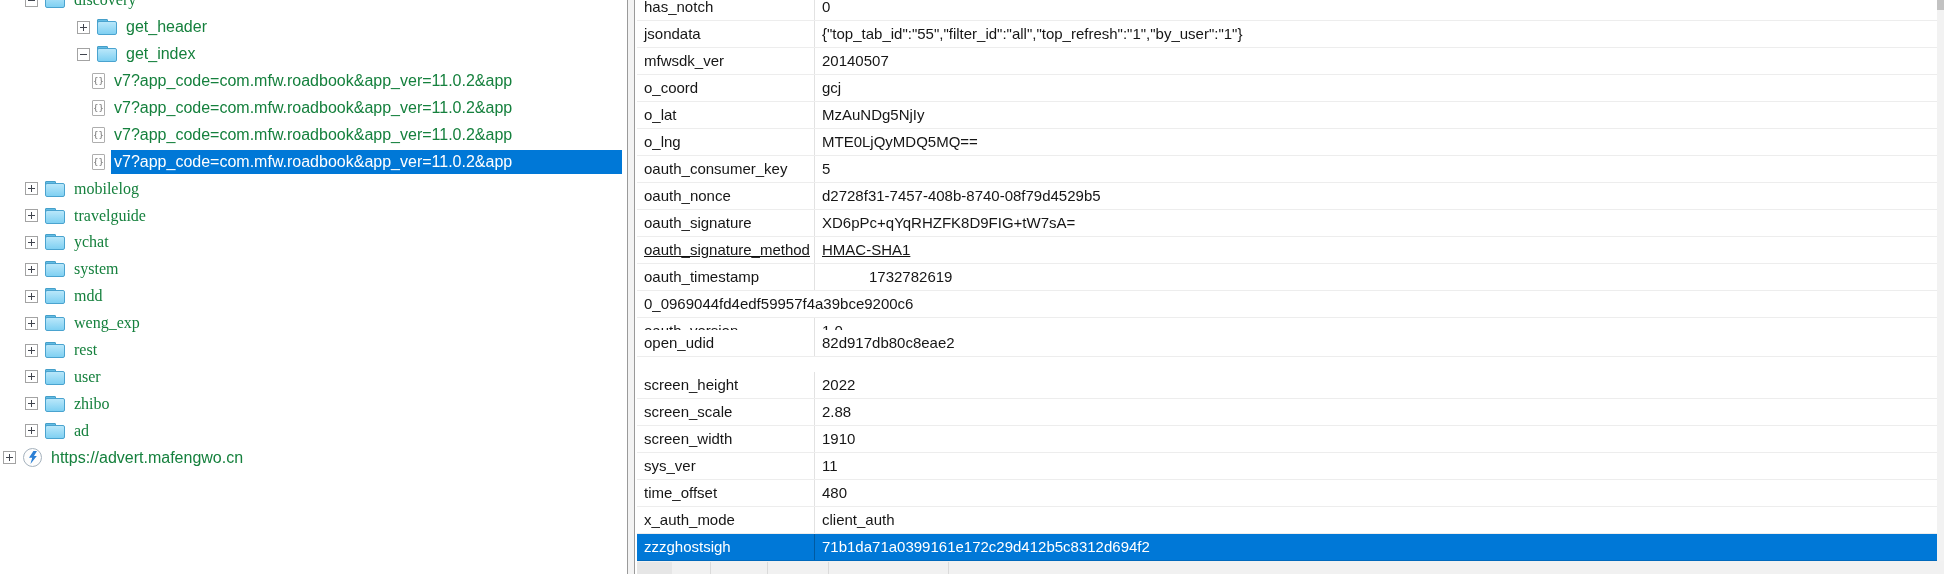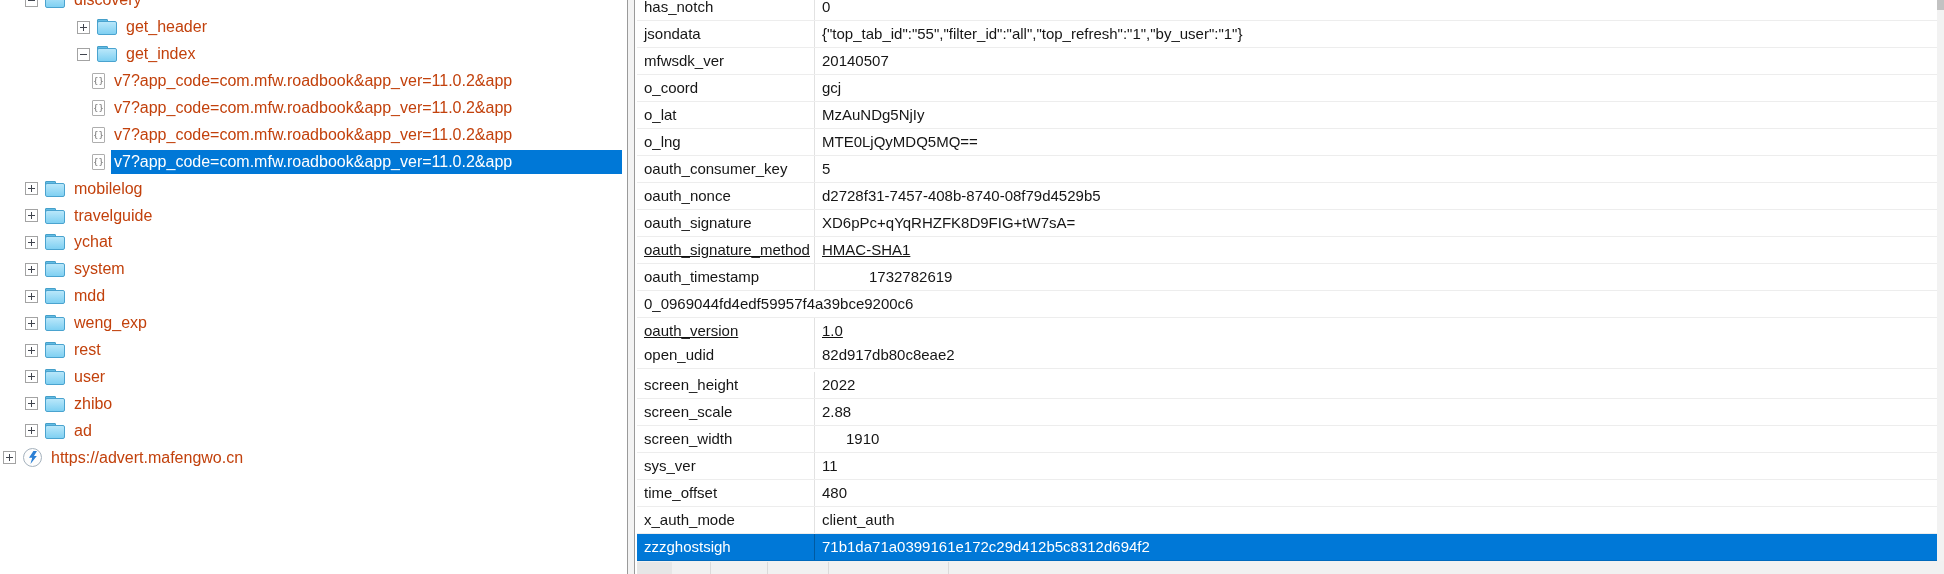--- a/index.html
+++ b/index.html
@@ -4,24 +4,24 @@
 <style>
   html,body{margin:0;padding:0;background:#fff;}
   .screen{position:relative;width:1944px;height:574px;background:#fff;overflow:hidden;
           font-family:"Liberation Sans",sans-serif;color:#111;}
 
   
   .tree-panel{position:absolute;left:0;top:0;width:622px;height:574px;overflow:hidden;background:#fff;}
   .tree-rows{position:absolute;left:0;top:-13px;width:100%;}
   .trow{display:flex;align-items:center;height:26.9px;font-size:16px;white-space:nowrap;overflow:hidden;}
   .trow.lvl-0{padding-left:3px;}
-  .trow.lvl-1{padding-left:25px;}
+  .trow.lvl-1{padding-left:25px;font-family:Liberation Serif, serif;}
   .trow.lvl-2{padding-left:77px;}
   .trow.lvl-3{padding-left:92px;}
-  .tlabel{color:#c2410c;padding:2px 4px 3px 3px;line-height:19px;flex:0 1 auto;overflow:hidden;}
+  .tlabel{color:#15803d;padding:2px 4px 3px 3px;line-height:19px;flex:0 1 auto;overflow:hidden;}
   .trow.sel .tlabel{background:var(--accent);color:#fff;flex:1 1 auto;margin-right:0;}
 
   
   .expander{position:relative;width:13px;height:13px;box-sizing:border-box;border:1px solid #a3a3a3;
             background:#fff;flex:none;margin-right:7px;}
   .expander::before{content:"";position:absolute;left:2px;right:2px;top:5px;height:1px;background:#41454e;}
   .expander.plus::after{content:"";position:absolute;top:2px;bottom:2px;left:5px;width:1px;background:#41454e;}
 
   
   .icon{flex:none;margin-right:6px;}
@@ -209,33 +209,33 @@
     <div class="pkey">oauth_timestamp</div>
     <div class="pval">1732782619</div>
   </div>
       <div class="prow" style="top: 291px;">
     <div class="pval">0_0969044fd4edf59957f4a39bce9200c6</div>
   </div>
       <div class="prow" style="top: 318px; text-decoration: underline;">
     <div class="pkey">oauth_version</div>
     <div class="pval">1.0</div>
   </div>
-      <div class="prow" style="top: 330px; margin-top: 12px;">
+      <div class="prow" style="top: 330px;">
     <div class="pkey">open_udid</div>
     <div class="pval">82d917db80c8eae2</div>
   </div>
       <div class="prow" style="top: 372px;">
     <div class="pkey">screen_height</div>
     <div class="pval">2022</div>
   </div>
       <div class="prow" style="top: 399px;">
     <div class="pkey">screen_scale</div>
     <div class="pval">2.88</div>
   </div>
-      <div class="prow" style="top: 426px; gap: 24px;">
+      <div class="prow" style="top: 426px;">
     <div class="pkey">screen_width</div>
     <div class="pval">1910</div>
   </div>
       <div class="prow" style="top: 453px;">
     <div class="pkey">sys_ver</div>
     <div class="pval">11</div>
   </div>
       <div class="prow" style="top: 480px;">
     <div class="pkey">time_offset</div>
     <div class="pval">480</div>

